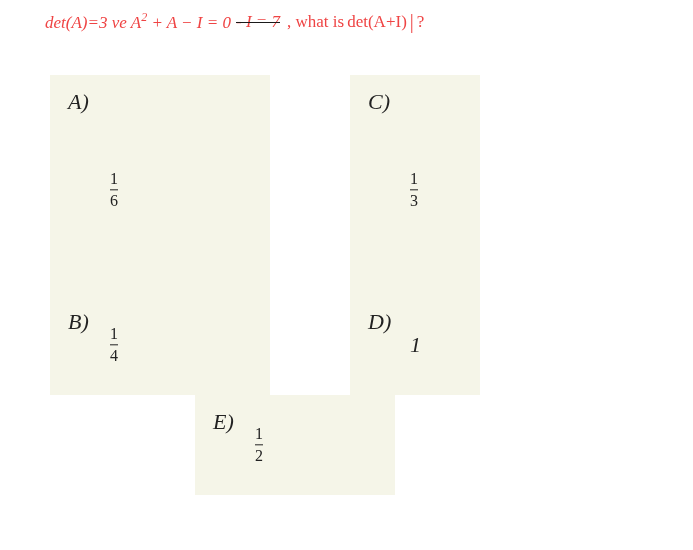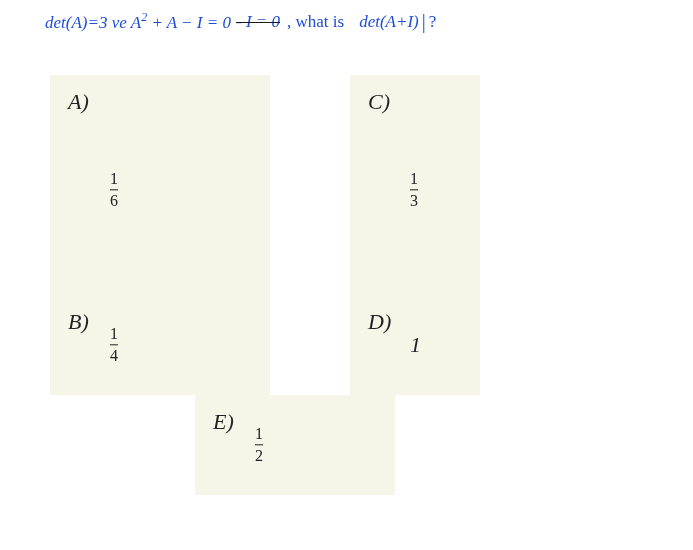--- a/index.html
+++ b/index.html
@@ -116,44 +116,44 @@
     }
 
     .question-line {
       position: absolute;
       top: 10px;
       left: 45px;
       display: flex;
       align-items: center;
       gap: 3px;
       font-size: 17px;
-      color: #1d4ed8;
+      color: #ef4444;
       white-space: nowrap;
     }
 
     .struck {
       position: relative;
       display: inline-block;
     }
     .struck::after {
       content: '';
       position: absolute;
       left: 0; right: 0;
       top: 50%;
       border-top: 1.5px solid #1a1a1a;
     }
   </style>
 </head>
 <body>
 
 <div class="question-line">
   <span style="font-style:italic;">det(A)=3 ve A<sup>2</sup> + A − I = 0</span>
-  <span class="struck" style="font-style:italic; margin-left:2px;">- I = 0</span>
+  <span class="struck" style="font-style:italic; margin-left:2px;">- I = 7</span>
   <span style="font-style:normal; margin-left:4px;text-align:center;">, what is</span>
-  <span style="font-style:italic; margin-left:12px;">det(A+I)</span>
+  <span style="margin-left:0;">det(A+I)</span>
   <span class="pipe" style="font-style:normal;">|</span>
   <span style="font-style:normal;">?</span>
 </div>
 
 <div class="options-container">
 
   <div class="option-card card-A">
     <span class="option-label">A)</span>
     <div class="option-value">
       <div class="fraction">

